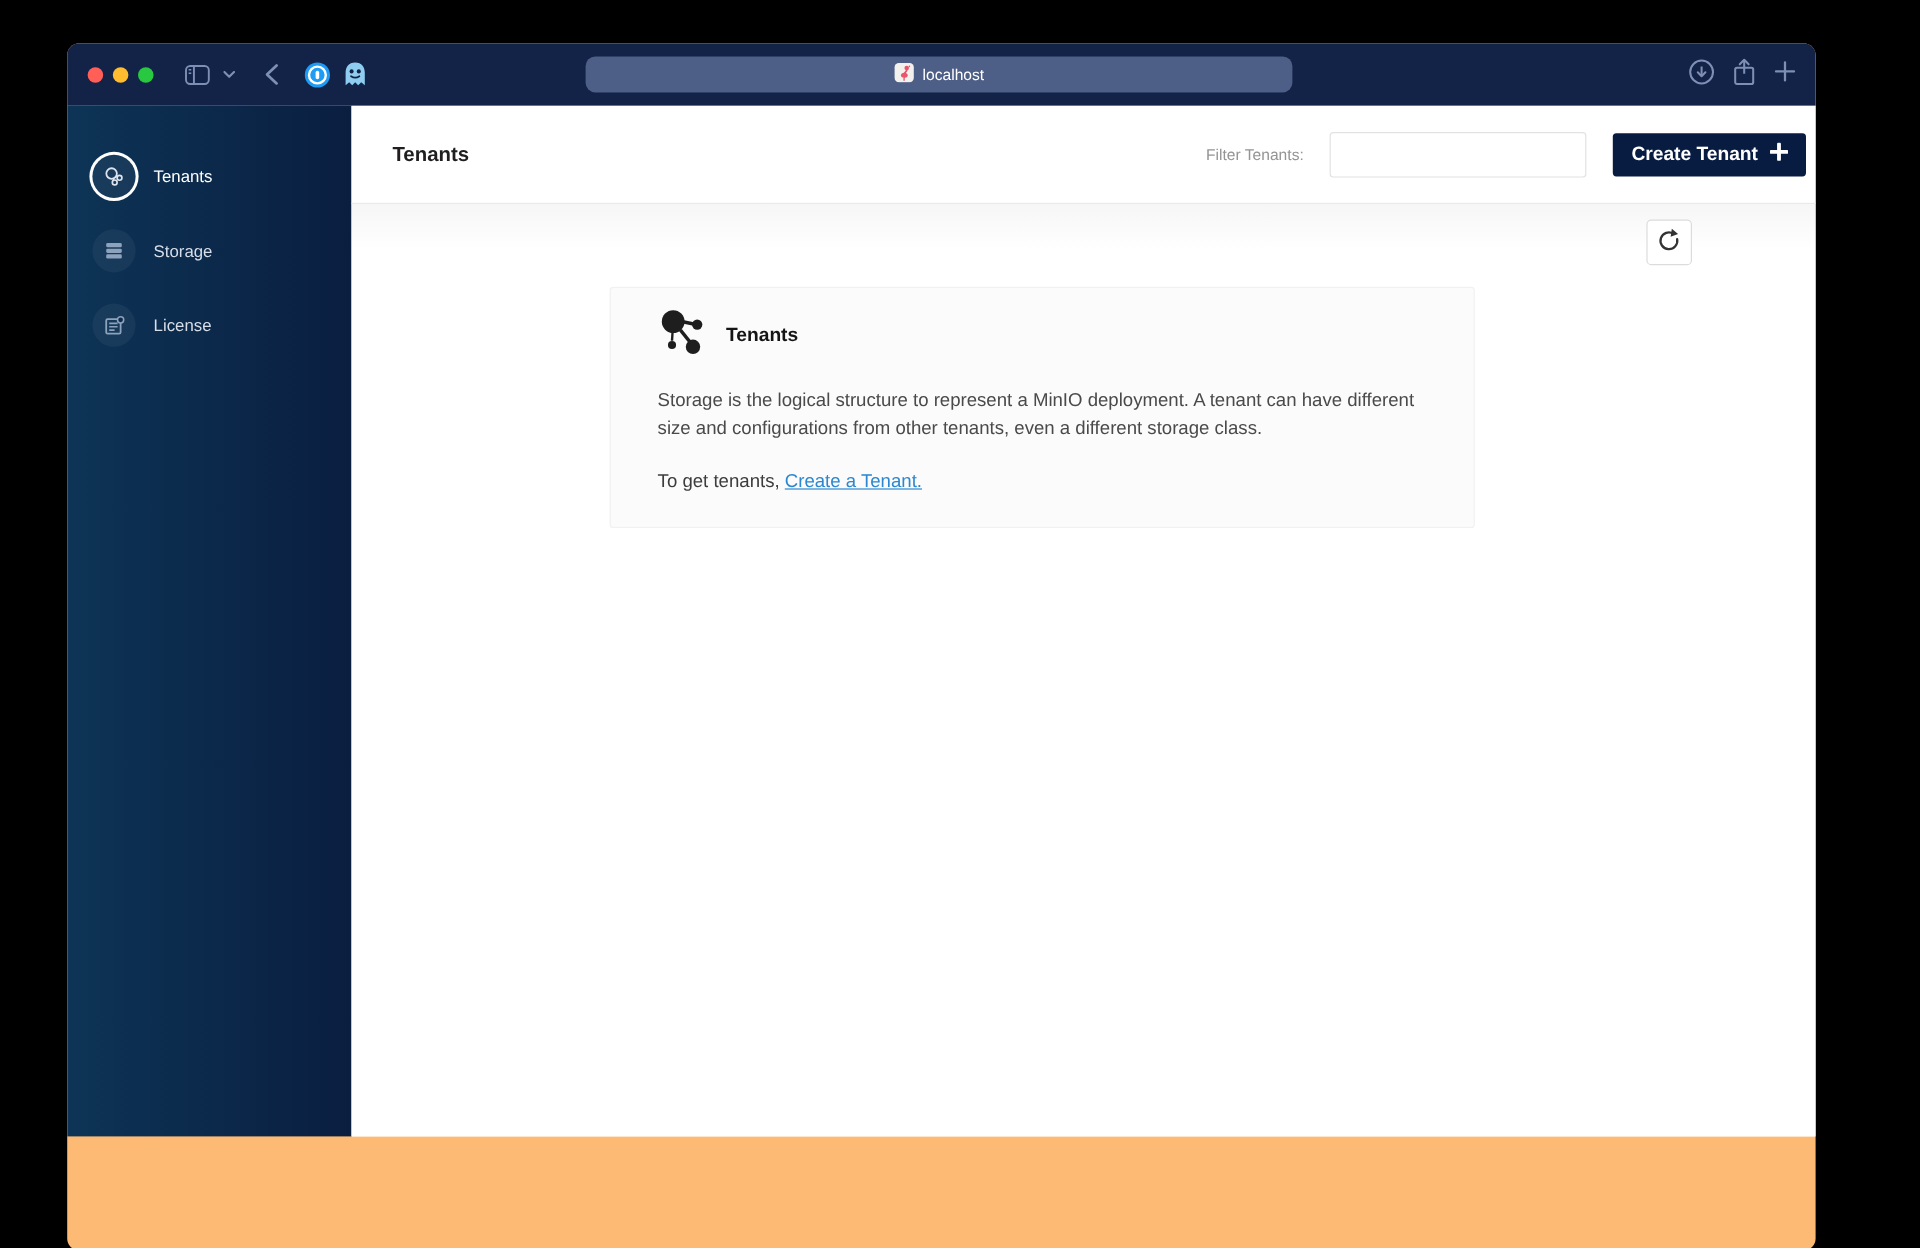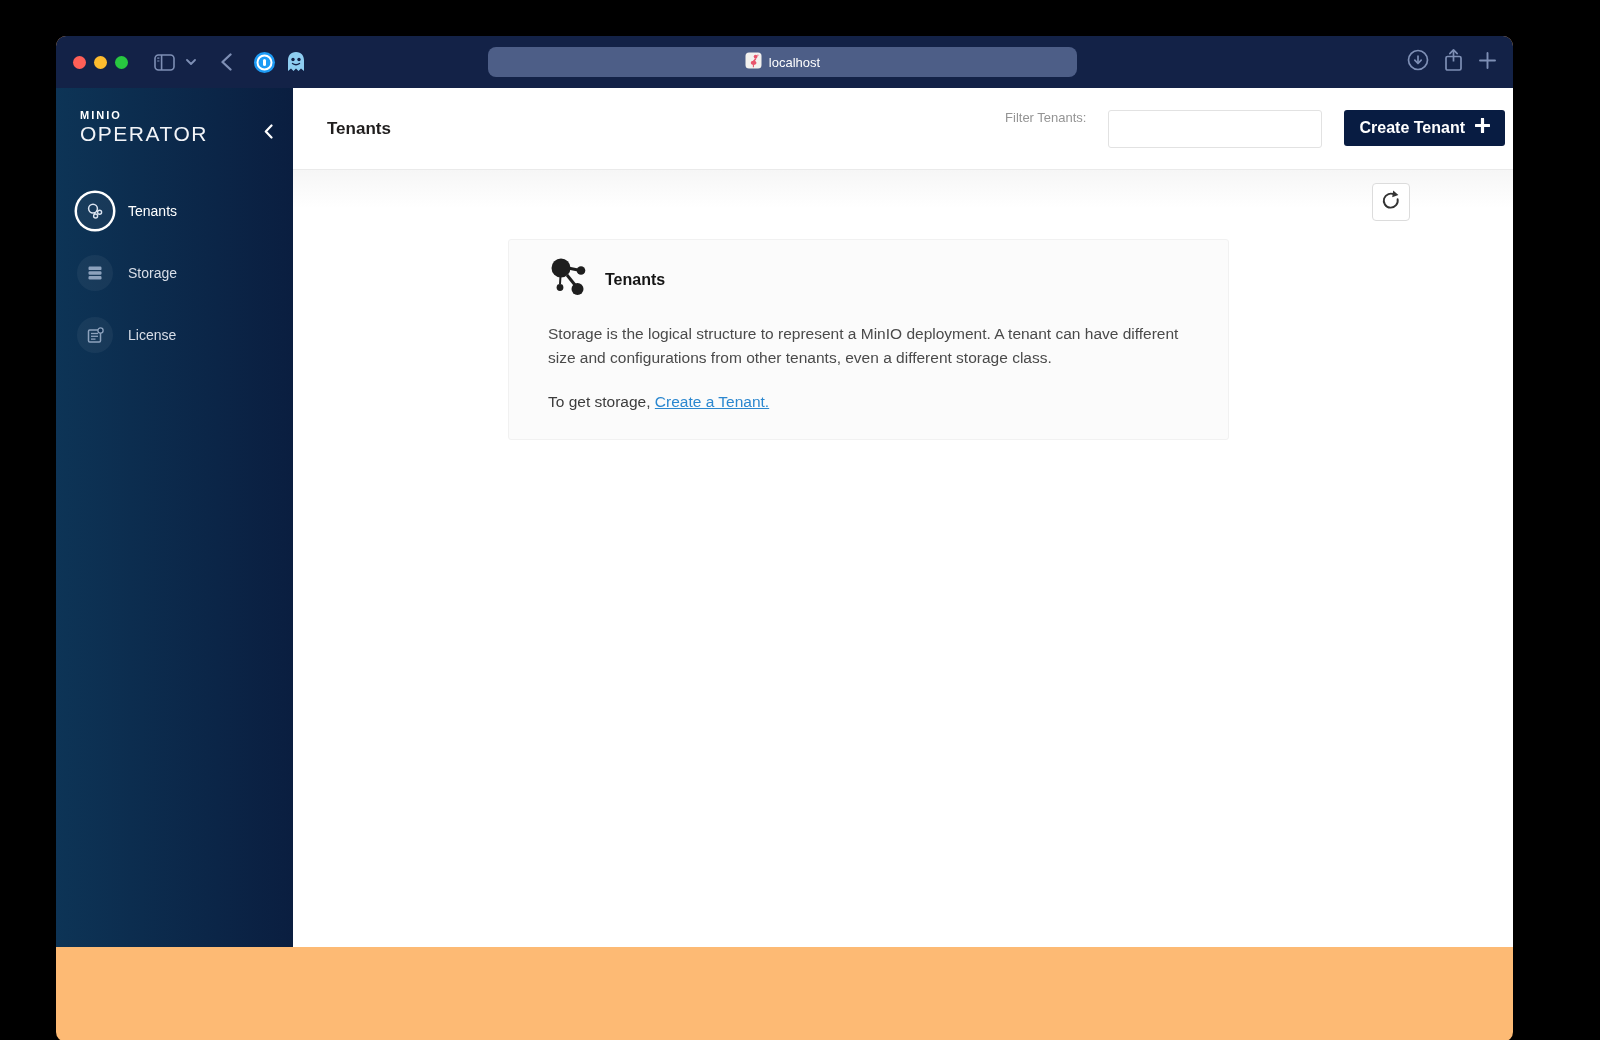--- a/index.html
+++ b/index.html
@@ -52,21 +52,21 @@
   .nav-item.active .nav-label { color:#ffffff; }
   .logout-item { margin-top:auto; margin-bottom:14px; }
 
   
   .main { flex:1; display:flex; flex-direction:column; background:#fff; min-width:0; }
   .main-header {
     height:82px; flex:0 0 82px; background:#fff; display:flex; align-items:center;
     padding:0 8px 0 34px; border-bottom:1px solid #eaeaea;
   }
   .page-title { font-size:17px; font-weight:600; color:#201e1e; }
-  .header-right { margin-left:auto; display:flex; gap:22px; }
+  .header-right { margin-left:auto; display:flex; align-items:center; gap:22px; }
   .filter-label { font-size:13px; color:#949494; }
   .filter-input {
     width:214px; height:38px; border:1px solid #e2e2e2; border-radius:3px;
     font-size:13px; padding:0 10px; color:#333; outline:none; background:#fff;
   }
   .create-btn {
     height:36px; background:#081C42; color:#fff; border:none; border-radius:3px;
     font-weight:700; font-size:16px; padding:0 15px; display:flex; align-items:center; gap:10px;
     cursor:pointer; font-family:"Liberation Sans", sans-serif;
   }
@@ -171,29 +171,20 @@
           <line x1="9.5" y1="2" x2="9.5" y2="17" stroke="#7e8fb5" stroke-width="1.9" stroke-linecap="round"></line>
           <line x1="2" y1="9.5" x2="17" y2="9.5" stroke="#7e8fb5" stroke-width="1.9" stroke-linecap="round"></line>
         </svg>
       </span>
     </div>
   </div>
 
   <div class="app">
 
     <div class="sidebar">
-      <div class="logo-block">
-        <div class="logo-line1">MINIO</div>
-        <div class="logo-line2">OPERATOR</div>
-        <span class="collapse-btn">
-          <svg width="9" height="15" viewBox="0 0 9 15">
-              <polyline points="7.5,1.5 1.8,7.5 7.5,13.5" fill="none" stroke="#ffffff" stroke-width="2.2" stroke-linecap="round" stroke-linejoin="round"></polyline>
-            </svg>
-        </span>
-      </div>
 
       <div class="nav">
         <div class="nav-item active">
           <span class="icon-circle">
             <svg width="20" height="20" viewBox="0 0 20 20">
               <circle cx="8" cy="7.6" r="4.4" fill="none" stroke="#dbe3f0" stroke-width="1.5"></circle>
               <line x1="11.4" y1="9.7" x2="13" y2="10.5" stroke="#dbe3f0" stroke-width="1.3"></line>
               <circle cx="14.6" cy="11.2" r="2" fill="none" stroke="#dbe3f0" stroke-width="1.4"></circle>
               <line x1="9.2" y1="11.6" x2="9.9" y2="13" stroke="#dbe3f0" stroke-width="1.3"></line>
               <circle cx="10.6" cy="15" r="2" fill="none" stroke="#dbe3f0" stroke-width="1.4"></circle>
@@ -268,20 +259,20 @@
                 <circle cx="13" cy="13" r="9.5" fill="#1e1e1e"></circle>
                 <circle cx="33" cy="15.5" r="4.3" fill="#1e1e1e"></circle>
                 <circle cx="29.5" cy="34" r="6" fill="#1e1e1e"></circle>
                 <circle cx="12" cy="32.5" r="3.4" fill="#1e1e1e"></circle>
               </svg>
             </span>
             <span class="card-title">Tenants</span>
           </div>
           <div class="card-desc">Storage is the logical structure to represent a MinIO deployment. A tenant can have different size and configurations from other tenants, even a different storage class.</div>
           <div class="card-cta">
-            <span>To get storage, </span><a>Create a Tenant.</a>
+            <span>To get tenants, </span><a>Create a Tenant.</a>
           </div>
         </div>
       </div>
     </div>
 
   </div>
 </div>
 
 </body></html>

